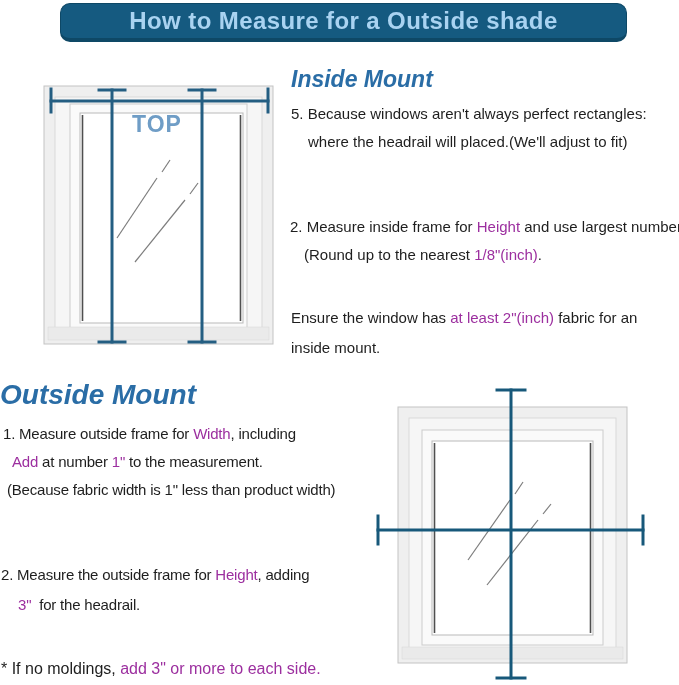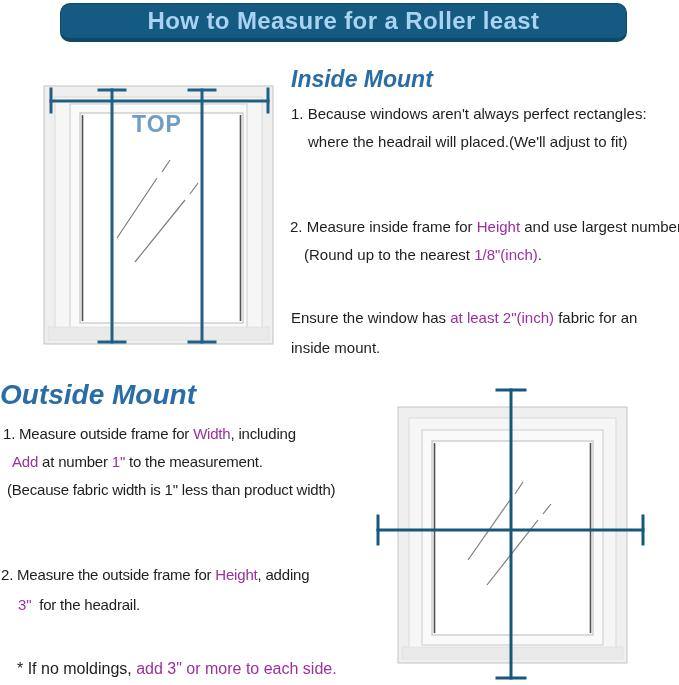--- a/index.html
+++ b/index.html
@@ -29,21 +29,21 @@
   .para{position:absolute;color:var(--body);font-size:15px;line-height:28px;}
   .para .tline{white-space:pre;}
   .lh30{line-height:30px;}
   .i17{padding-left:17px;} .i14{padding-left:14px;} .i9{padding-left:9px;} .i4{padding-left:4px;}
   .seg-p{color:var(--accent);}
   #inside-p1{left:291px;top:100px;}
   #inside-p2{left:290px;top:213px;}
   #inside-p3{left:291px;top:303px;}
   #outside-p1{left:3px;top:420px;letter-spacing:-0.2px;}
   #outside-p2{left:1px;top:560px;letter-spacing:-0.2px;}
-  #footnote{left:1px;top:655px;font-size:16px;padding-left:16px;}
+  #footnote{left:1px;top:655px;font-size:16px;}
   
   svg.win{position:absolute;overflow:visible;}
   #win-left{left:36px;top:80px;}
   #win-right{left:374px;top:384px;}
   .fr-outer{fill:#efefef;stroke:#c3c3c3;stroke-width:1;}
   .fr-mid{fill:#f6f6f6;stroke:#d9d9d9;stroke-width:1;}
   .fr-sash{fill:#fafafa;stroke:#cccccc;stroke-width:1;}
   .fr-glass{fill:#ffffff;stroke:#b9b9b9;stroke-width:1;}
   .fr-sill{fill:#eaeaea;stroke:#d5d5d5;stroke-width:0.5;}
   .edge-dark{stroke:#4f4f4f;stroke-width:1.6;}
@@ -54,21 +54,21 @@
     fill:var(--top-label);font-family:"Liberation Sans",sans-serif;
     font-weight:bold;font-size:23px;letter-spacing:1px;
   }
 </style>
 </head>
 <body>
 
 <div class="canvas">
 
   <div class="title-bar">
-    <span class="t">How to Measure for a Roller least</span>
+    <span class="t">How to Measure for a Outside shade</span>
   </div>
 
   <svg id="win-left" class="win" width="244" height="272" viewBox="0 0 244 272">
     <g>
       <rect class="fr-outer" x="8" y="6" width="229" height="258"></rect>
       <rect class="fr-mid" x="19" y="17" width="207" height="236"></rect>
       <rect class="fr-sash" x="34" y="24" width="177" height="228"></rect>
       <rect class="fr-sill" x="12" y="247" width="221" height="13"></rect>
       <rect class="fr-glass" x="44" y="33" width="163" height="210"></rect>
       <line class="edge-dark" x1="46.5" y1="35" x2="46.5" y2="241"></line>
@@ -92,21 +92,21 @@
       <line class="ml" x1="166" y1="10" x2="166" y2="262"></line>
       <line class="ml" x1="153" y1="10" x2="179" y2="10"></line>
       <line class="ml" x1="153" y1="262" x2="179" y2="262"></line>
     </g>
     <text class="top-label" x="121" y="52" text-anchor="middle">TOP</text>
   </svg>
 
   <h2 id="inside-heading" class="mount-heading">Inside Mount</h2>
 
   <div id="inside-p1" class="para">
-    <div class="tline"><span>1. Because windows aren't always perfect rectangles:</span></div>
+    <div class="tline"><span>5. Because windows aren't always perfect rectangles:</span></div>
     <div class="tline i17"><span>where the headrail will placed.(We'll adjust to fit)</span></div>
   </div>
 
   <div id="inside-p2" class="para">
     <div class="tline"><span>2. Measure inside frame for </span><span class="seg-p">Height</span><span> and use largest number</span></div>
     <div class="tline i14"><span>(Round up to the nearest </span><span class="seg-p">1/8"(inch)</span><span>.</span></div>
   </div>
 
   <div id="inside-p3" class="para lh30">
     <div class="tline"><span>Ensure the window has </span><span class="seg-p">at least 2"(inch)</span><span> fabric for an</span></div>

